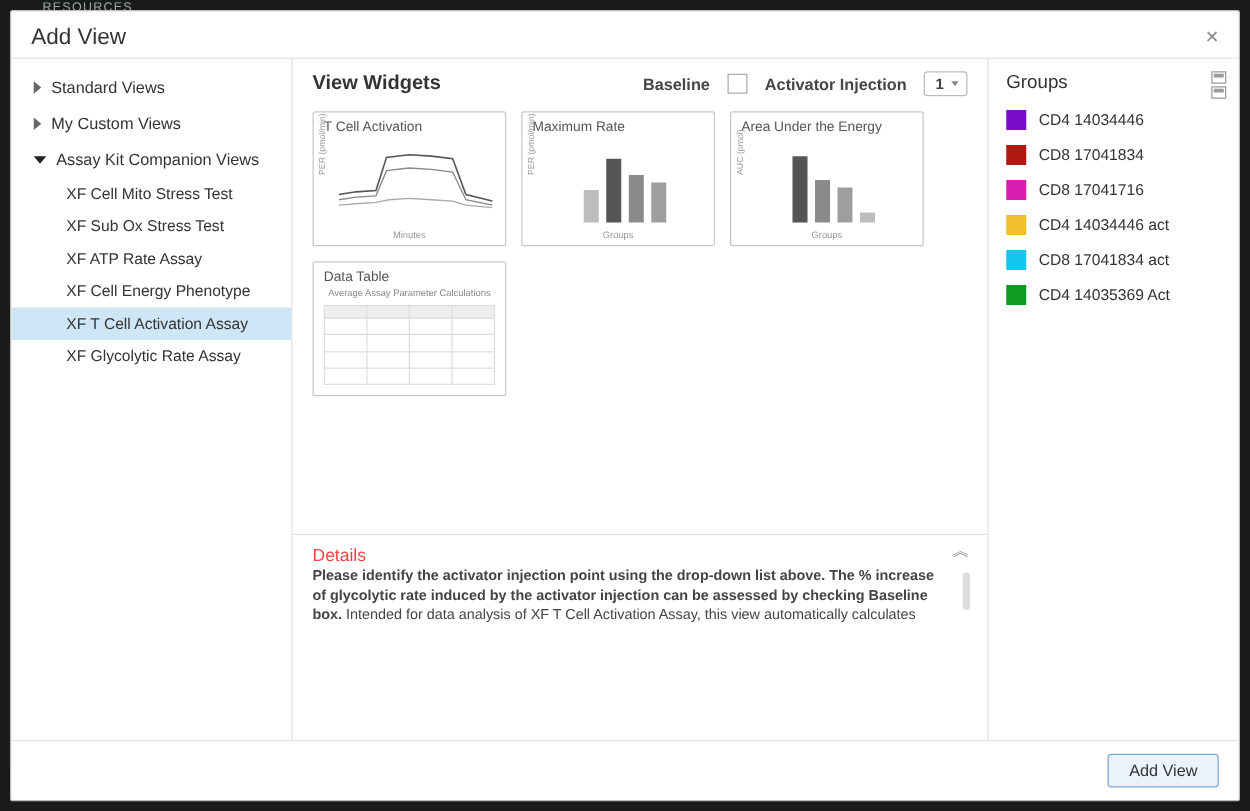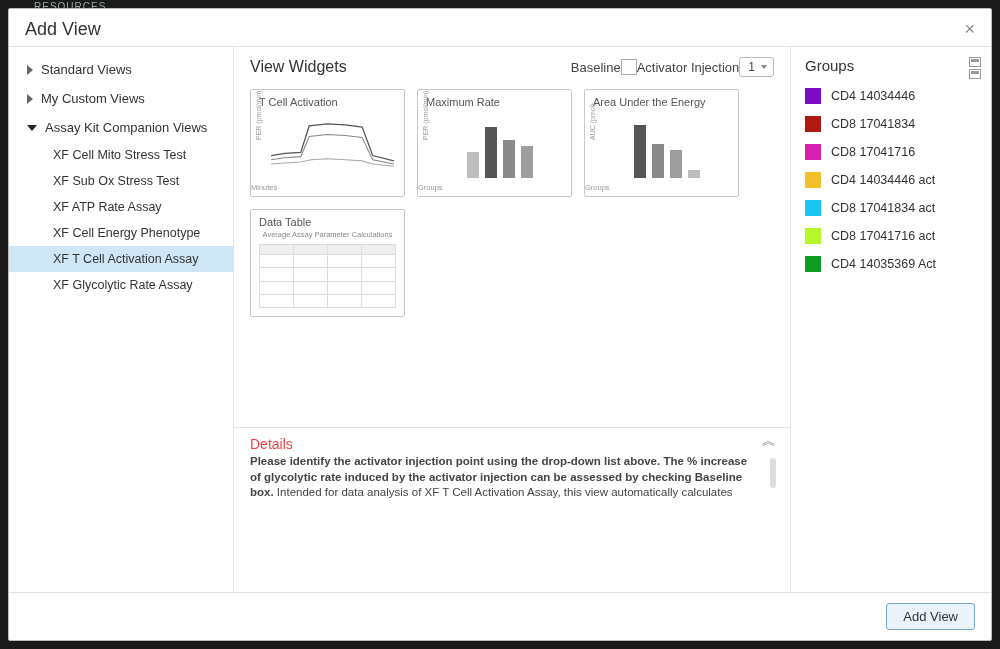--- a/index.html
+++ b/index.html
@@ -30,21 +30,21 @@
   .tree-caret { width:0; height:0; display:inline-block; }
   .caret-right { border-top:5px solid transparent; border-bottom:5px solid transparent; border-left:6px solid #666; }
   .caret-down { border-left:5px solid transparent; border-right:5px solid transparent; border-top:6px solid #222; }
   .tree-sub { padding:6px 10px 6px 44px; cursor:pointer; font-size:12.5px; color:#333; }
   .tree-sub.selected { background:#cfe6f7; }
   
   .center {
     flex:1; border-right:1px solid #e2e2e2; display:flex; flex-direction:column; min-width:0;
   }
   .center-header {
-    display:flex; align-items:center; padding:10px 16px 4px 16px;
+    display:flex; align-items:center; gap:14px; padding:10px 16px 4px 16px;font-weight:bold;
   }
   .center-title { font-size:16px; color:#333; flex:1; }
   .header-label { font-size:13px; color:#444; }
   .checkbox { width:16px; height:16px; border:1px solid #aaa; background:#fff; cursor:pointer; }
   .dropdown {
     border:1px solid #bbb; border-radius:3px; padding:2px 18px 2px 8px; font-size:12px; color:#444;
     position:relative; min-width:34px; background:#fff; cursor:pointer;
   }
   .dropdown::after {
     content:""; position:absolute; right:6px; top:7px;
@@ -52,21 +52,21 @@
   }
   .widget-grid {
     display:flex; flex-wrap:wrap; gap:12px; padding:8px 16px; align-content:flex-start;
   }
   .widget {
     width:155px; height:108px; border:1px solid #c8c8c8; border-radius:2px; background:#fff;
     padding:6px 8px; cursor:pointer; position:relative;
   }
   .widget-title { font-size:11px; color:#555; margin-bottom:2px; }
   .axis-y { position:absolute; left:4px; top:50px; transform:rotate(-90deg); transform-origin:left top; font-size:7px; color:#999; white-space:nowrap;}
-  .axis-x { position:absolute; bottom:4px; left:0; right:0; font-size:7.5px; color:#999; }
+  .axis-x { position:absolute; bottom:4px; left:0; right:0; text-align:center; font-size:7.5px; color:#999; }
   .mini-chart { position:absolute; left:18px; right:8px; top:22px; bottom:18px; }
   .bar-row { display:flex; align-items:flex-end; gap:6px; height:100%; justify-content:center; }
   .bar { width:12px; background:#777; }
   .widget.table .tbl { position:absolute; left:8px; right:8px; top:34px; bottom:8px; }
   .tbl-sub { font-size:7.5px; color:#888; text-align:center; position:absolute; left:0; right:0; top:20px;}
   .tbl table { width:100%; height:100%; border-collapse:collapse; }
   .tbl td { border:1px solid #ddd; height:10px; }
   .tbl thead td { background:#eee; }
   
   .details {
@@ -267,24 +267,20 @@
             </div>
             <div class="group-row">
               <div class="swatch" style="background: rgb(241, 191, 43);"></div>
               <span>CD4 14034446 act</span>
             </div>
             <div class="group-row">
               <div class="swatch" style="background: rgb(23, 198, 239);"></div>
               <span>CD8 17041834 act</span>
             </div>
             <div class="group-row">
-              <div class="swatch" style="background: rgb(182, 247, 39);"></div>
-              <span>CD8 17041716 act</span>
-            </div>
-            <div class="group-row">
               <div class="swatch" style="background: rgb(15, 154, 34);"></div>
               <span>CD4 14035369 Act</span>
             </div>
           </div>
       </div>
     </div>
 
     <div class="modal-footer">
       <button class="btn">Add View</button>
     </div>

